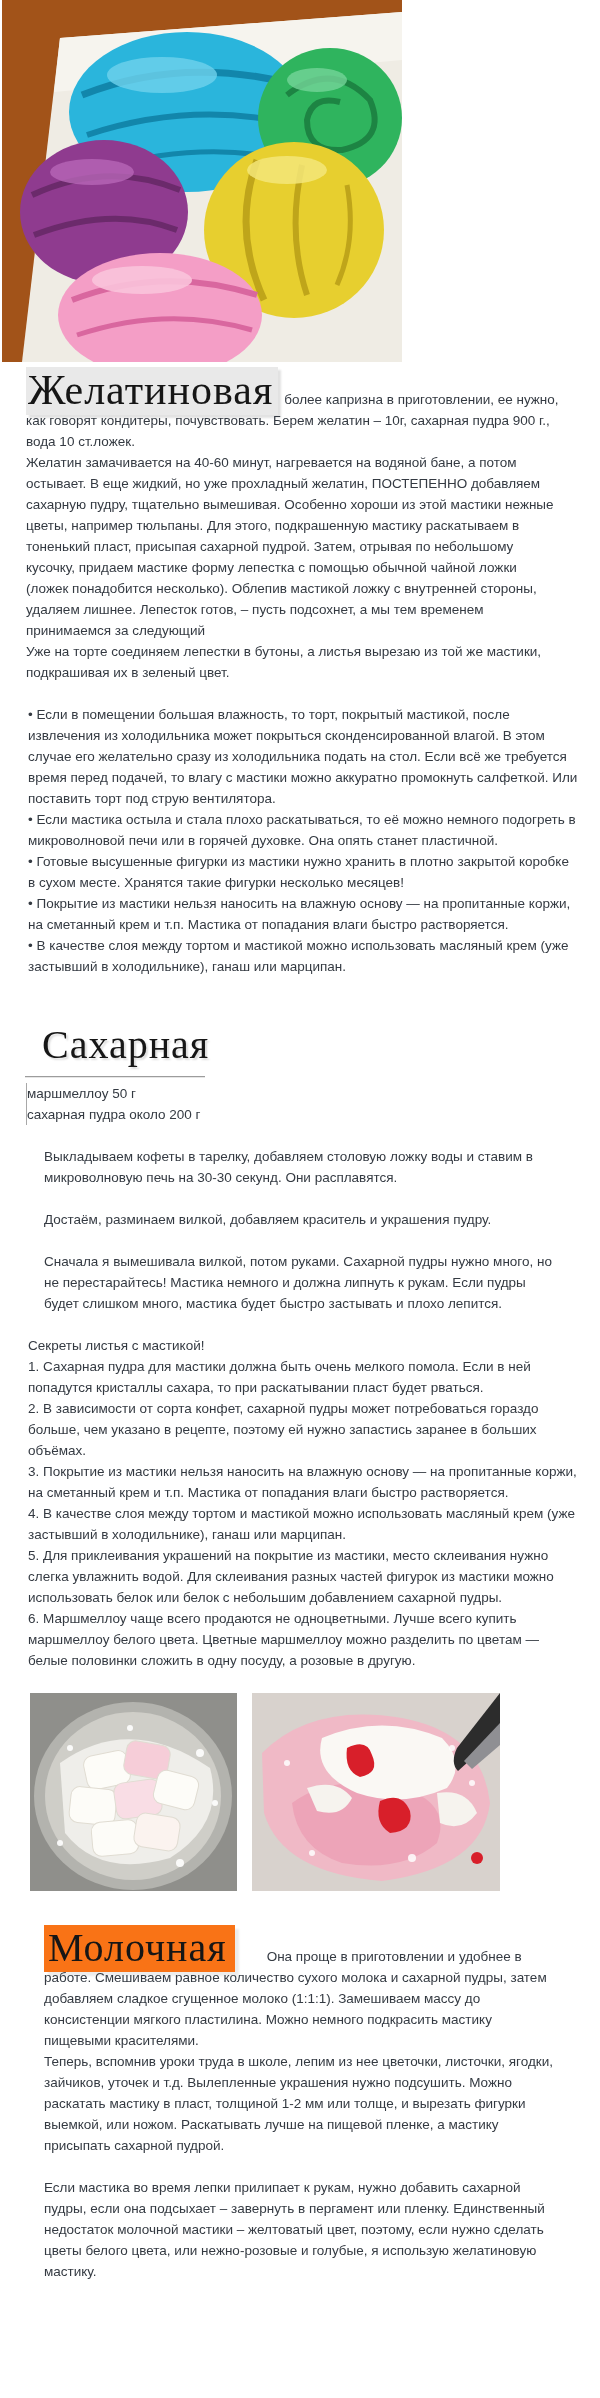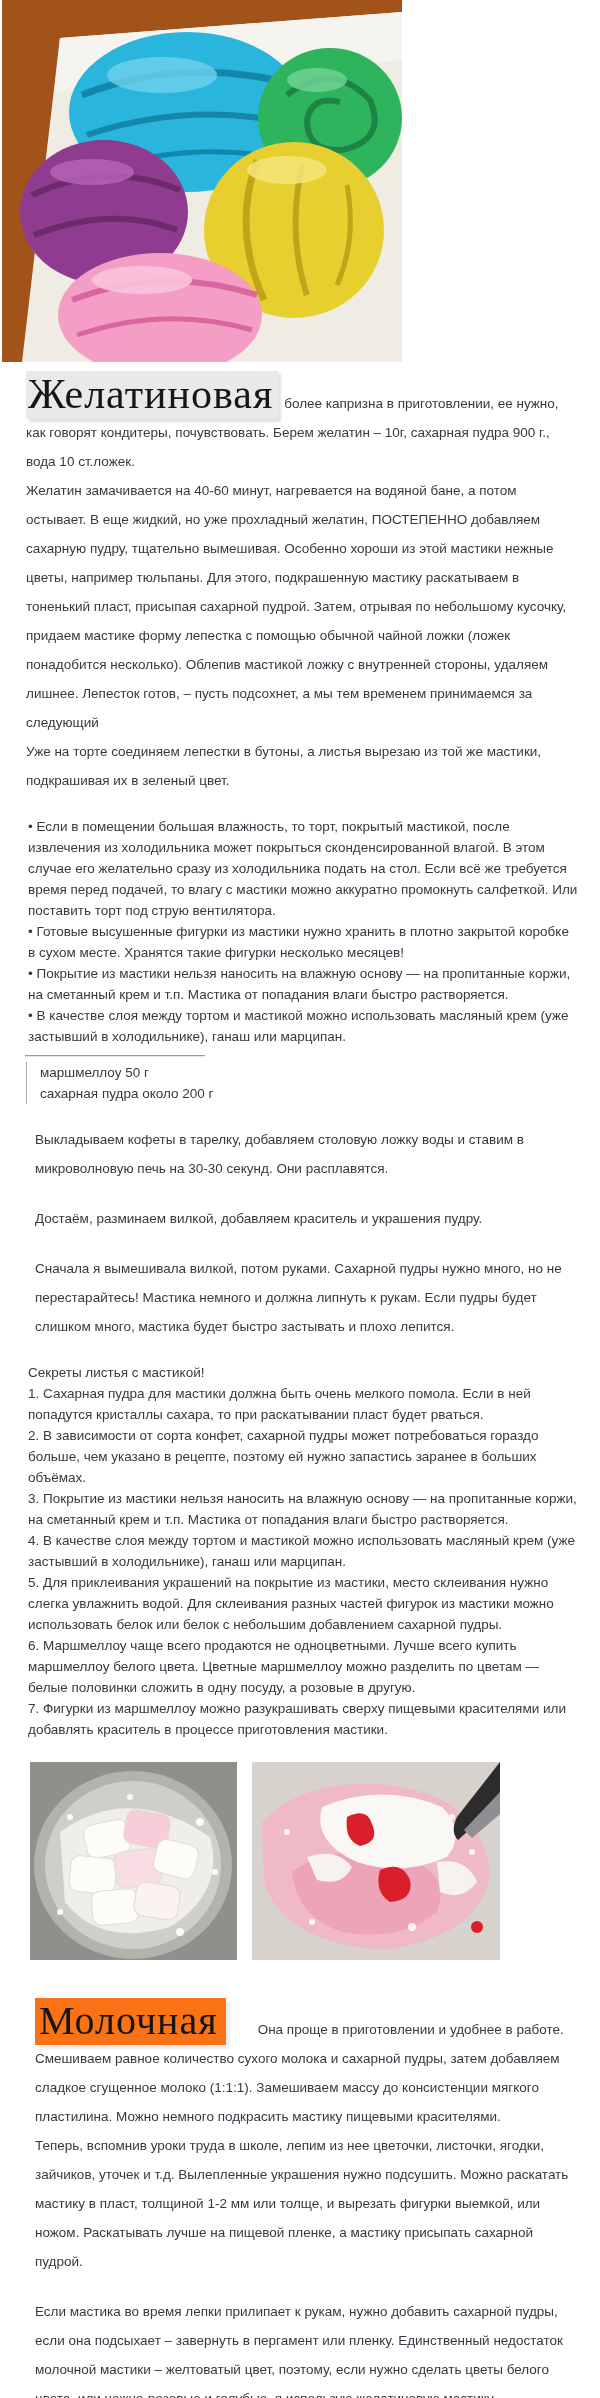--- a/index.html
+++ b/index.html
@@ -1,34 +1,34 @@
 <!DOCTYPE html>
 <html lang="ru"><head>
 <meta charset="utf-8">
 <style>
   html,body{margin:0;padding:0;background:#ffffff;}
   body{width:600px;font-family:"Liberation Sans",sans-serif;color:#343a42;}
   .page{width:600px;position:relative;overflow:hidden;}
   .content{padding:0 22px 0 28px;}
-  p, .txt{font-size:13.5px;line-height:29px;margin:7px;}
+  p, .txt{font-size:13.5px;line-height:21px;margin:16px;}
   .gap{margin-top:21px;}
   figure{margin:0;padding:0;line-height:0;}
   
   .top-photo{margin:0 0 0 2px;width:400px;height:362px;}
   .photo-row{display:flex;gap:15px;margin:22px 0 0 2px;}
   .photo-row figure{height:198px;}
   svg{display:block;}
   
   .big-title{font-family:"Liberation Serif",serif;font-weight:400;color:#161616;letter-spacing:1px;}
   .gelatin-title{font-size:42px;background:#e9e9e9;padding:0 5px 2px 2px;margin-right:6px;box-shadow:3px 3px 2px #e2e2e2;}
   .milk-title{font-size:40px;background:#f97316;padding:0 8px 2px 4px;margin-right:32px;box-shadow:4px 4px 2px #ececec;}
   .sugar-title{display:block;font-family:"Liberation Serif",serif;font-weight:400;color:#161616;font-size:40px;letter-spacing:1px;margin:44px 0 0 14px;text-shadow:2px 2px 2px #dcdcdc;}
   .title-rule{border:0;border-top:1px solid #9c9c9c;width:180px;margin:8px 0 0 -3px;height:0;box-shadow:0 1px 0 #e6e6e6;}
   
-  .ingredients{border-left:1px solid #a8a8a8;padding-left:13px;margin:6px 0 0 -2px;}
+  .ingredients{border-left:1px solid #a8a8a8;margin:6px 0 0 -2px;}
   .warning-block div, .secrets div, .ingredients div{font-size:13.5px;line-height:21px;}
 </style>
 </head>
 <body>
 
 <div class="page">
 
   <figure class="top-photo">
     <svg width="400" height="362" viewBox="0 0 400 362">
       <rect width="400" height="362" fill="#a9591b"></rect>
@@ -78,44 +78,45 @@
   <div class="content">
 
     <section>
       <p class="lead-para" style="margin-top:18px;margin-left:-2px;">
         <span class="big-title gelatin-title">Желатиновая</span><span>более капризна в приготовлении, ее нужно, как говорят кондитеры, почувствовать. Берем желатин – 10г, сахарная пудра 900 г., вода 10 ст.ложек.</span><br>
         <span>Желатин замачивается на 40-60 минут, нагревается на водяной бане, а потом остывает. В еще жидкий, но уже прохладный желатин, ПОСТЕПЕННО добавляем сахарную пудру, тщательно вымешивая. Особенно хороши из этой мастики нежные цветы, например тюльпаны. Для этого, подкрашенную мастику раскатываем в тоненький пласт, присыпая сахарной пудрой. Затем, отрывая по небольшому кусочку, придаем мастике форму лепестка с помощью обычной чайной ложки (ложек понадобится несколько). Облепив мастикой ложку с внутренней стороны, удаляем лишнее. Лепесток готов, – пусть подсохнет, а мы тем временем принимаемся за следующий</span><br>
         <span>Уже на торте соединяем лепестки в бутоны, а листья вырезаю из той же мастики, подкрашивая их в зеленый цвет.</span>
       </p>
       <div class="warning-block gap">
         <div>• Если в помещении большая влажность, то торт, покрытый мастикой, после извлечения из холодильника может покрыться сконденсированной влагой. В этом случае его желательно сразу из холодильника подать на стол. Если всё же требуется время перед подачей, то влагу с мастики можно аккуратно промокнуть салфеткой. Или поставить торт под струю вентилятора.</div>
+        <div>• Если мастика остыла и стала плохо раскатываться, то её можно немного подогреть в микроволновой печи или в горячей духовке. Она опять станет пластичной.</div>
         <div>• Готовые высушенные фигурки из мастики нужно хранить в плотно закрытой коробке в сухом месте. Хранятся такие фигурки несколько месяцев!</div>
         <div>• Покрытие из мастики нельзя наносить на влажную основу — на пропитанные коржи, на сметанный крем и т.п. Мастика от попадания влаги быстро растворяется.</div>
         <div>• В качестве слоя между тортом и мастикой можно использовать масляный крем (уже застывший в холодильнике), ганаш или марципан.</div>
       </div>
     </section>
 
     <section>
+      <span class="sugar-title">Сахарная</span>
       <hr class="title-rule">
       <div class="ingredients">
         <div>маршмеллоу 50 г</div>
         <div>сахарная пудра около 200 г</div>
       </div>
       <p class="gap">Выкладываем кофеты в тарелку, добавляем столовую ложку воды и ставим в микроволновую печь на 30-30 секунд. Они расплавятся.</p>
       <p class="gap">Достаём, разминаем вилкой, добавляем краситель и украшения пудру.</p>
       <p class="gap">Сначала я вымешивала вилкой, потом руками. Сахарной пудры нужно много, но не перестарайтесь! Мастика немного и должна липнуть к рукам. Если пудры будет слишком много, мастика будет быстро застывать и плохо лепится.</p>
       <div class="secrets gap">
         <div>Секреты листья с мастикой!</div>
         <div>1. Сахарная пудра для мастики должна быть очень мелкого помола. Если в ней попадутся кристаллы сахара, то при раскатывании пласт будет рваться.</div>
         <div>2. В зависимости от сорта конфет, сахарной пудры может потребоваться гораздо больше, чем указано в рецепте, поэтому ей нужно запастись заранее в больших объёмах.</div>
         <div>3. Покрытие из мастики нельзя наносить на влажную основу — на пропитанные коржи, на сметанный крем и т.п. Мастика от попадания влаги быстро растворяется.</div>
         <div>4. В качестве слоя между тортом и мастикой можно использовать масляный крем (уже застывший в холодильнике), ганаш или марципан.</div>
         <div>5. Для приклеивания украшений на покрытие из мастики, место склеивания нужно слегка увлажнить водой. Для склеивания разных частей фигурок из мастики можно использовать белок или белок с небольшим добавлением сахарной пудры.</div>
         <div>6. Маршмеллоу чаще всего продаются не одноцветными. Лучше всего купить маршмеллоу белого цвета. Цветные маршмеллоу можно разделить по цветам — белые половинки сложить в одну посуду, а розовые в другую.</div>
-        <div>7. Фигурки из маршмеллоу можно разукрашивать сверху пищевыми красителями или добавлять краситель в процессе приготовления мастики.</div>
       </div>
 
       <div class="photo-row">
         <figure>
           <svg width="207" height="198" viewBox="0 0 207 198">
             <rect width="207" height="198" fill="#8f8f8b"></rect>
             <ellipse cx="103" cy="103" rx="99" ry="94" fill="#b3b3ae"></ellipse>
             <ellipse cx="103" cy="103" rx="88" ry="84" fill="#cfcec8"></ellipse>
             <path d="M30,70 Q100,20 180,75 Q195,130 140,165 Q70,185 35,140 Z" fill="#efeeea"></path>
             <g stroke="#e0dcd2" stroke-width="1">

